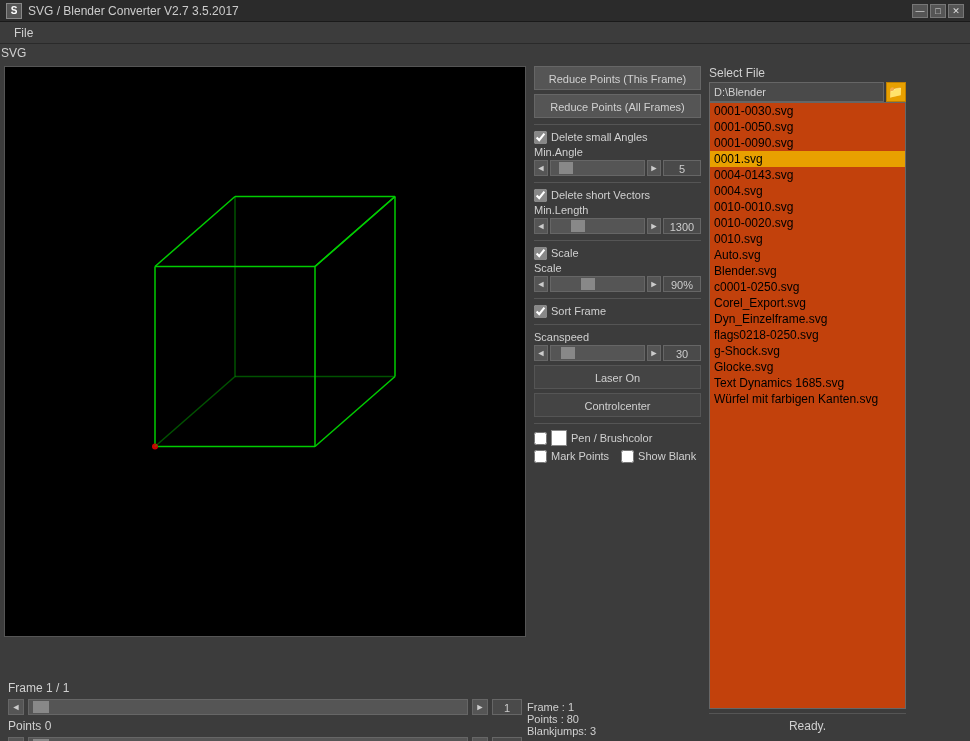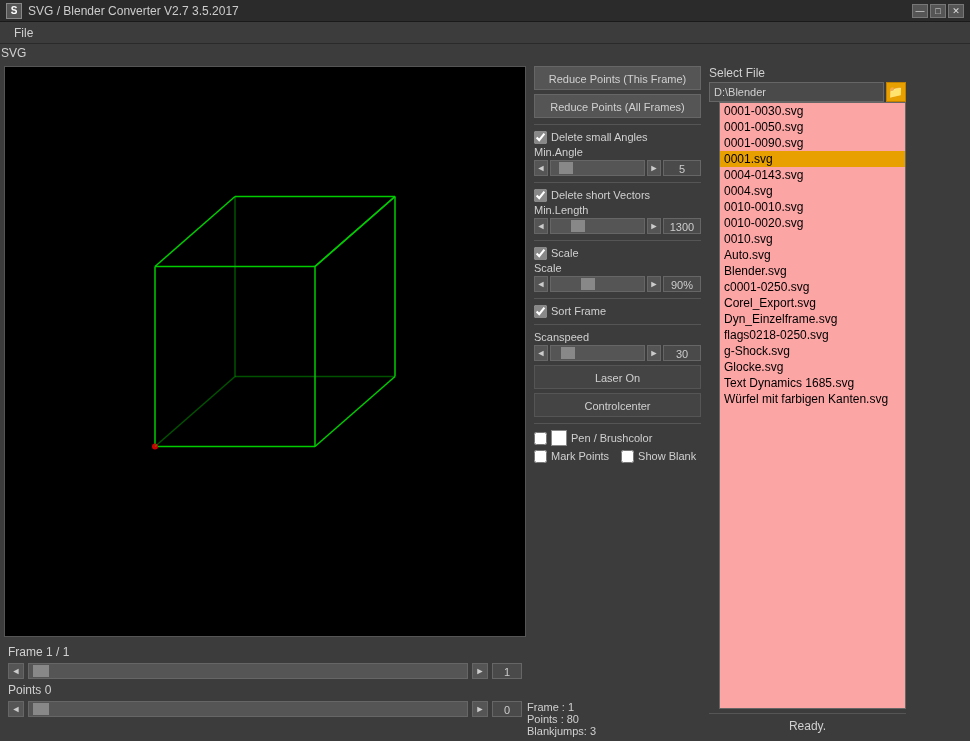--- a/index.html
+++ b/index.html
@@ -119,20 +119,21 @@
       height: 100px;
       padding: 4px 8px;
       display: flex;
       flex-direction: column;
       gap: 4px;
     }
 
     #frame-label {
       font-size: 12px;
       color: #d0d0d0;
+      margin-top: 36px;
     }
 
     .slider-row {
       display: flex;
       align-items: center;
       gap: 4px;
     }
 
     .slider-track {
       flex: 1;
@@ -335,26 +336,25 @@
       border: 1px solid #c08000;
       display: flex;
       align-items: center;
       justify-content: center;
       cursor: pointer;
       font-size: 12px;
     }
 
     #file-list {
       flex: 1;
-      background: #fca5a5;
+      background: #c2410c;
       border: 1px solid #666;
       overflow-y: auto;
       font-size: 12px;
       color: #000;
-      margin-left: 10px;
     }
 
     .file-item {
       padding: 1px 4px;
       cursor: pointer;
       white-space: nowrap;
     }
     .file-item.selected { background: #e8a000; color: #000; }
 
     #ready-label {

